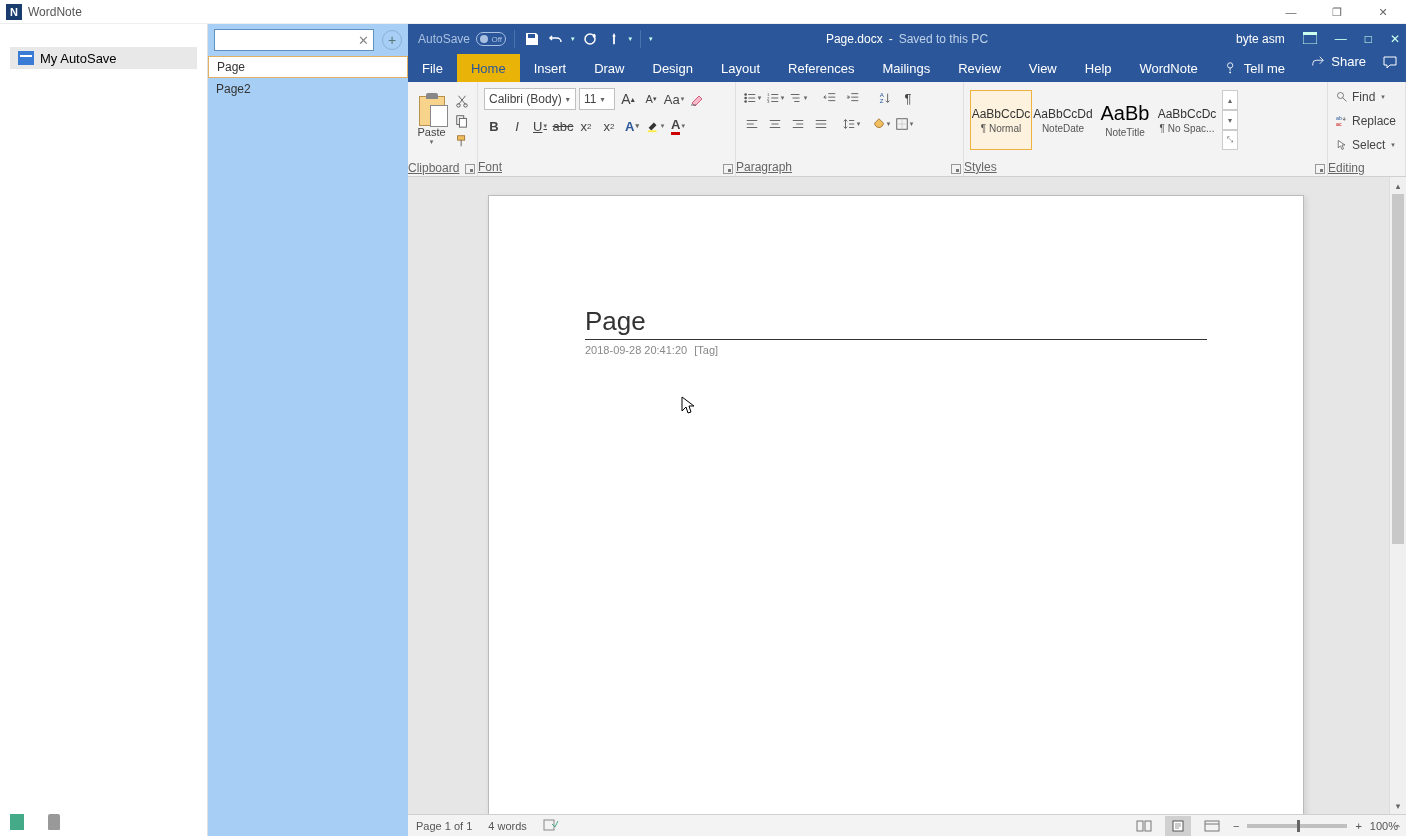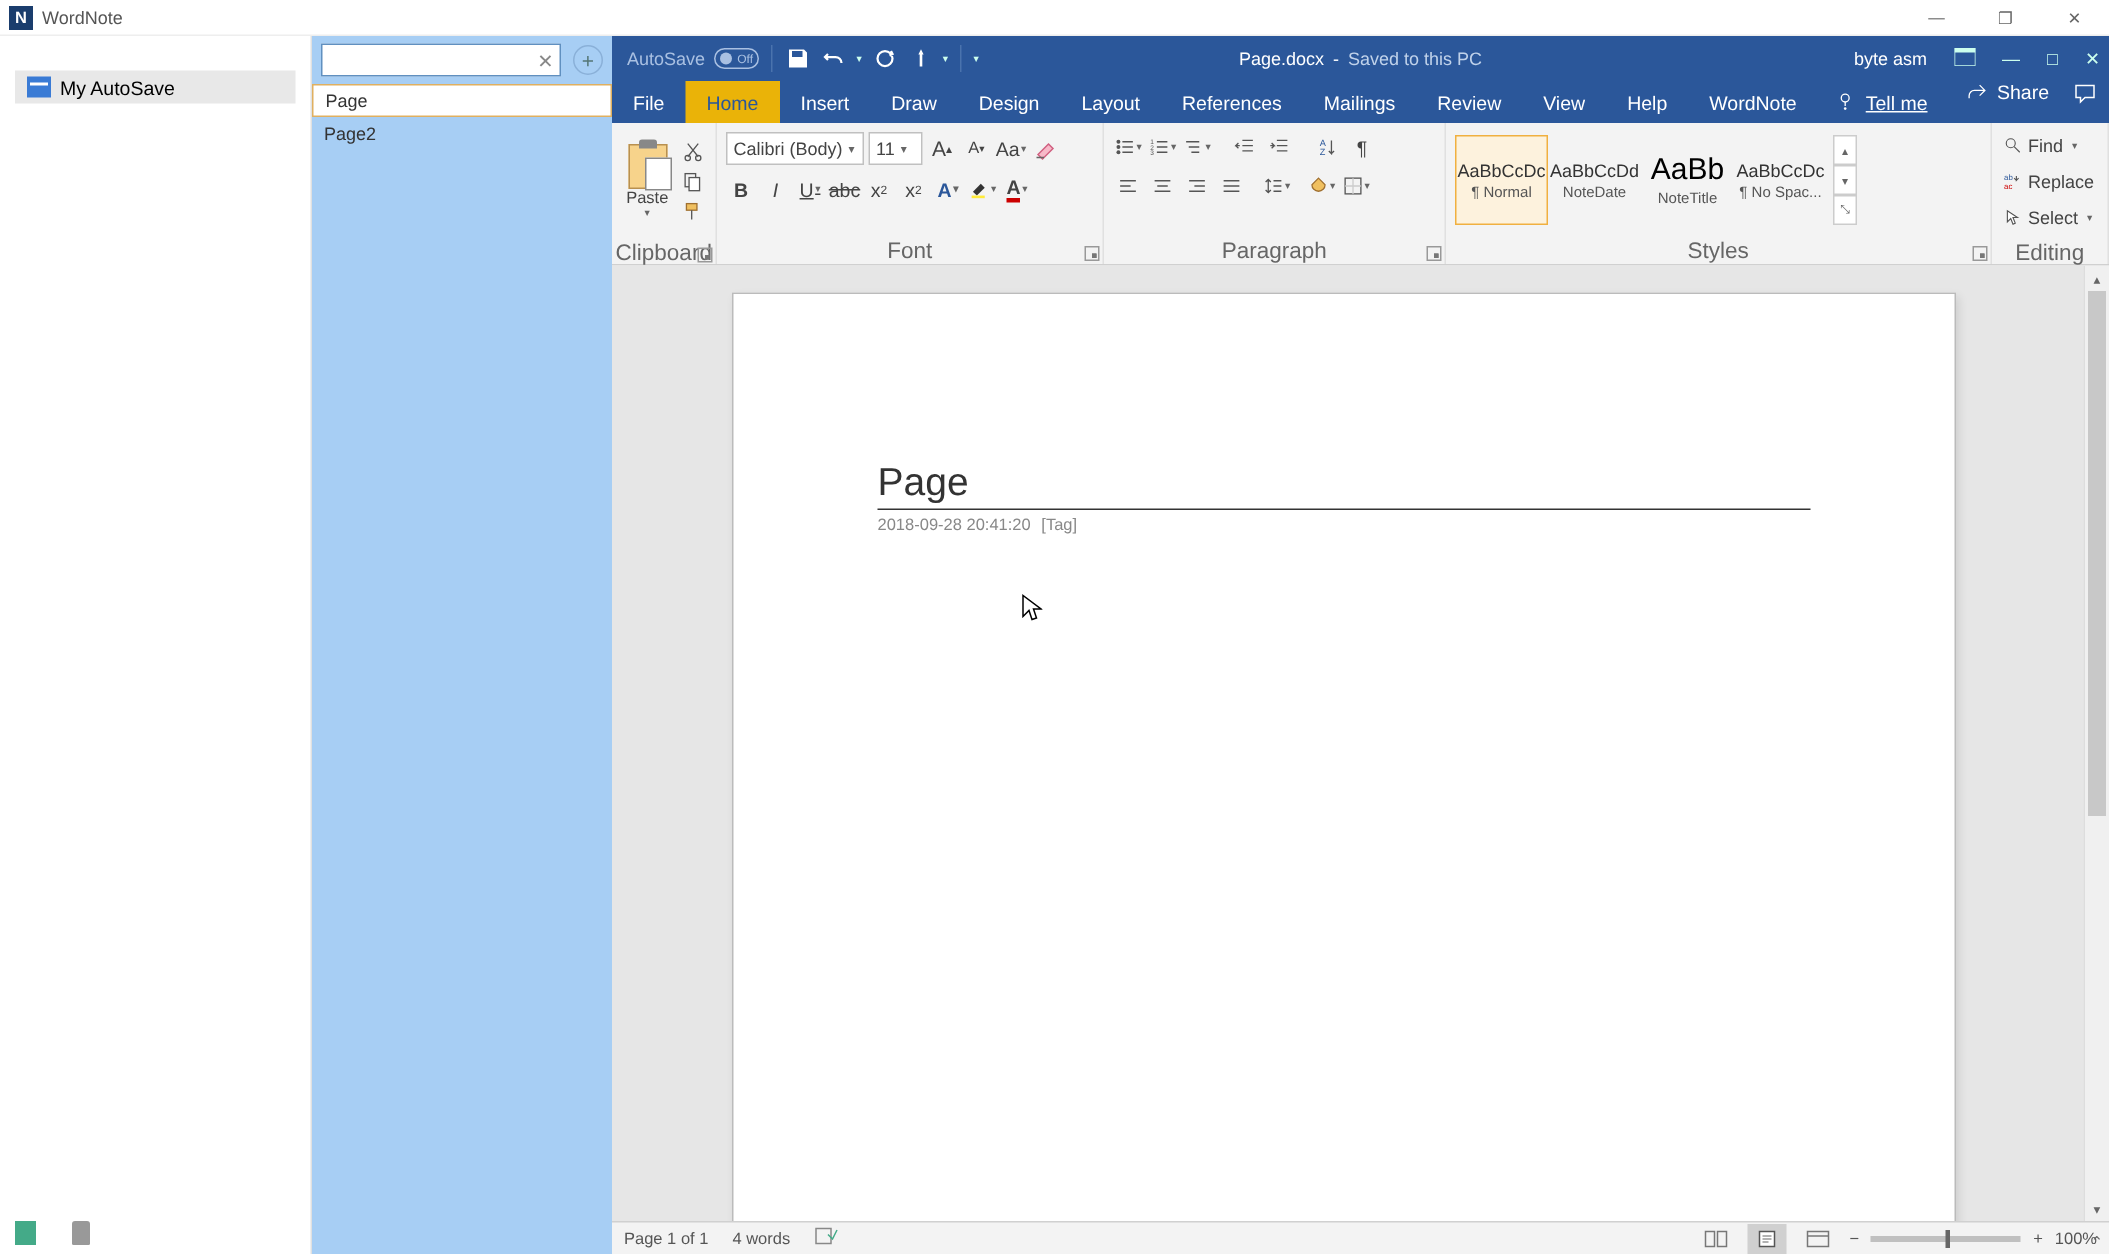--- a/index.html
+++ b/index.html
@@ -46,30 +46,30 @@
 .doc-title { position: absolute; left: 50%; transform: translateX(-50%); display: flex; gap: 6px; }
 .doc-title .saved { color: #c0d2ea; }
 .user-right { position: absolute; right: 6px; display: flex; align-items: flex-start; gap: 18px; }
 .user-right .wc { width: 14px; height: 12px; }
 
 
 .ribbon-tabs { height: 28px; background: #2b579a; display: flex; align-items: stretch; color: #fff; font-size: 13px; position: relative; }
 .rtab { padding: 0 14px; display: flex; align-items: center; cursor: default; }
 .rtab.active { background: #eab308; color: #2b579a; }
 .rtab.file { background: #2b579a; }
-.tellme { display: flex; align-items: center; gap: 6px; padding: 0 12px; text-decoration: underline; }
+.tellme { display: flex; align-items: center; gap: 6px; padding: 0 12px; }
 .tellme svg { width: 14px; height: 14px; }
 .share { position: absolute; right: 40px; display: flex; align-items: center; gap: 6px; }
 .comments-ic { position: absolute; right: 8px; display:flex; align-items:center; }
 
 
 .ribbon { height: 95px; background: #f3f3f3; border-bottom: 1px solid #d0d0d0; display: flex; font-size: 11px; color: #444; }
 .rgroup { border-right: 1px solid #e0e0e0; display: flex; flex-direction: column; }
 .rgroup .body { flex: 1; display: flex; align-items: center; padding: 4px 6px; gap: 4px; }
-.rgroup .label { height: 18px; display: flex; align-items: center; justify-content: center; font-size: 15px; color: #666; position: relative; }
+.rgroup .label { height: 18px; display: flex; align-items: center; justify-content: flex-start; font-size: 12px; color: #666; position: relative; text-decoration: underline; }
 .rgroup .label .dlg { position: absolute; right: 2px; bottom: 2px; width: 10px; height: 10px; border: 1px solid #999; }
 .rgroup .label .dlg::after { content:""; position:absolute; right:1px; bottom:1px; border-right:3px solid #777; border-bottom:3px solid #777; width:0; height:0;}
 
 .big-btn { display:flex; flex-direction:column; align-items:center; justify-content:center; width:48px; height:70px; }
 .paste-ic { width:26px; height:30px; background:#f7d38b; border:1px solid #b89050; position:relative; }
 .paste-ic::before { content:""; position:absolute; top:-4px; left:6px; width:12px; height:6px; background:#888; border-radius:2px 2px 0 0; }
 .paste-ic::after { content:""; position:absolute; bottom:-2px; right:-4px; width:16px; height:20px; background:#fff; border:1px solid #888; }
 
 .mini-col { display:flex; flex-direction:column; gap:4px; }
 .mini-ic { width:18px; height:16px; display:flex; align-items:center; justify-content:center; }

